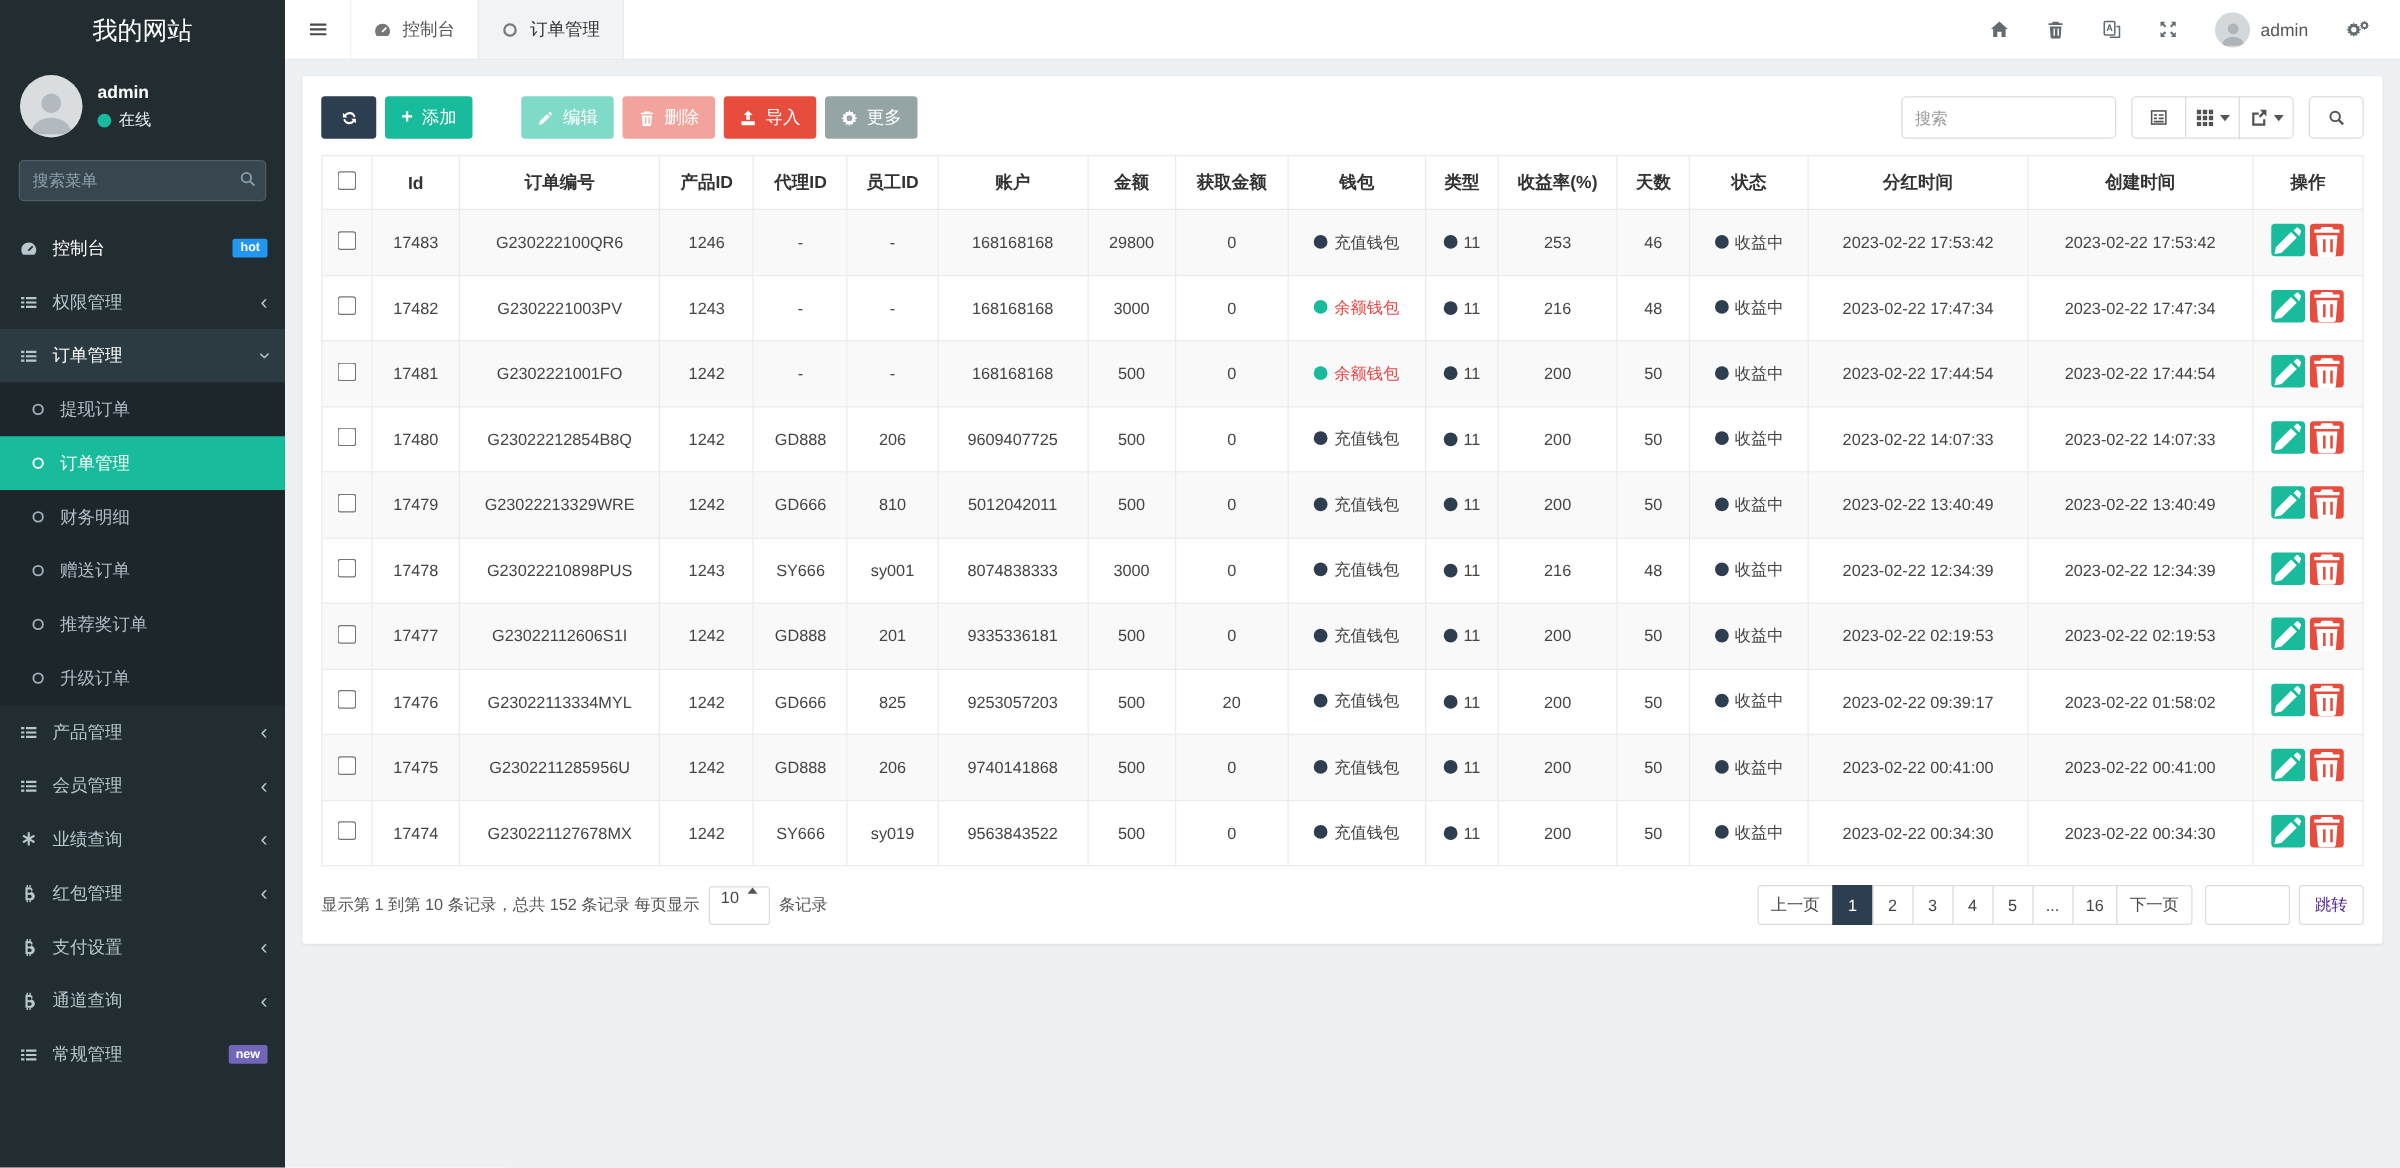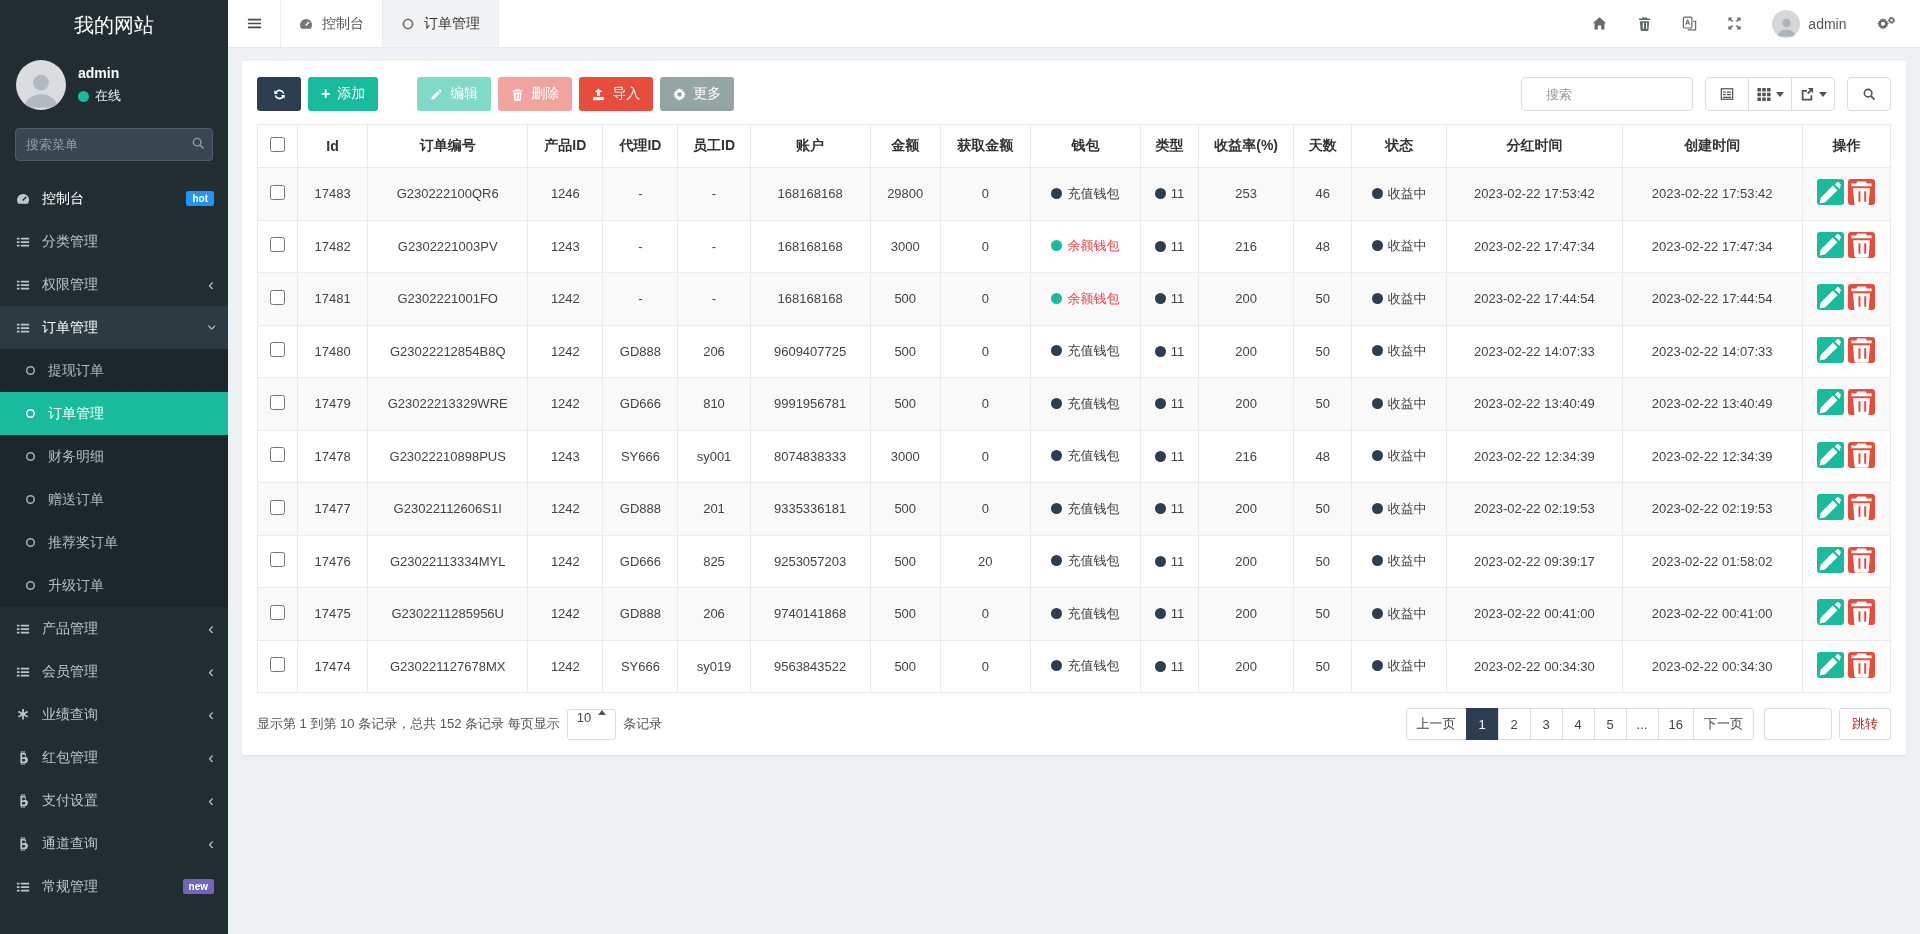--- a/index.html
+++ b/index.html
@@ -64,21 +64,21 @@
          display:inline-flex; align-items:center; gap:7px; cursor:pointer; font-family:inherit; }
   .btn .icon { font-size:13px; }
   .btn-refresh { background:#2c3e50; width:44px; justify-content:center; }
   .btn-add { background:#18bc9c; }
   .btn-edit { background:#18bc9c; opacity:.55;margin-left:32px; }
   .btn-del { background:#e74c3c; opacity:.5; }
   .btn-import { background:#e74c3c; }
   .btn-more { background:#95a5a6; }
   .plus-glyph { font-size:16px; font-weight:bold; line-height:1; }
   .toolbar-right { margin-left:auto; display:flex; align-items:center; }
-  .tb-search { width:172px; height:34px; border:1px solid #ddd; border-radius:4px; padding:0 24px; font-size:13px;
+  .tb-search { width:172px; height:34px; border:1px solid #ddd; border-radius:4px; padding:0 10px; font-size:13px;
                color:#555; outline:none; margin-right:12px; font-family:inherit; }
   .tb-search::placeholder { color:#999; }
   .btn-group { display:flex; }
   .tool-btn { height:34px; min-width:44px; background:#fff; border:1px solid #ddd; color:#525252; display:inline-flex;
               align-items:center; justify-content:center; gap:5px; margin-left:-1px; cursor:pointer; font-size:14px; }
   .btn-group .tool-btn:first-child { border-radius:4px 0 0 4px; margin-left:0; }
   .btn-group .tool-btn:last-child { border-radius:0 4px 4px 0; }
   .search-btn { margin-left:12px; border-radius:4px; }
   .caret-dn { width:0; height:0; border-left:4px solid transparent; border-right:4px solid transparent; border-top:5px solid #555; }
   .caret-up { width:0; height:0; border-left:4px solid transparent; border-right:4px solid transparent; border-bottom:5px solid #555; }
@@ -100,21 +100,21 @@
                    padding:0 9px; display:inline-flex; gap:7px; font-size:13px; color:#444; cursor:pointer; font-family:inherit; }
   .pager { margin-left:auto; display:flex; list-style:none; }
   .page-btn { min-width:33px; height:32px; padding:0 10px; border:1px solid #ddd; background:#fff; color:#444;
               display:flex; align-items:center; justify-content:center; margin-left:-1px; cursor:pointer; font-size:13px; }
   .pager li:first-child .page-btn { border-radius:3px 0 0 3px; margin-left:0; }
   .pager li:last-child .page-btn { border-radius:0 3px 3px 0; }
   .page-btn.active { background:#2c3e50; border-color:#2c3e50; color:#fff; }
   .page-btn.dots { cursor:default; }
   .jump-input { width:68px; height:32px; border:1px solid #ddd; border-radius:3px; margin-left:10px; outline:none; padding:0 8px; font-family:inherit; }
   .jump-btn { height:32px; border:1px solid #ddd; background:#fff; border-radius:3px; margin-left:7px; padding:0 12px;
-              font-size:13px; color:#b91c1c; cursor:pointer; font-family:inherit; }
+              font-size:13px; color:#4c1d95; cursor:pointer; font-family:inherit; }
 </style>
 </head>
 <body>
 
 <aside class="sidebar">
   <div class="brand">我的网站</div>
   <div class="user-panel">
     <div class="avatar-lg">
       <svg viewBox="0 0 16 16">
           <circle cx="8" cy="5.6" r="3" fill="#b3babf"></circle>
@@ -141,28 +141,20 @@
   <nav id="side-menu">
       <div class="menu-item emph">
         <span class="icon">
           <svg viewBox="0 0 16 16">
             <path d="M8 2.2A6.8 6.8 0 0 0 1.2 9c0 1.7.6 3.2 1.6 4.4h10.4A6.8 6.8 0 0 0 8 2.2z" fill="currentColor"></path>
             <line x1="7.6" y1="9.8" x2="11.6" y2="5.8" stroke="#222d32" stroke-width="1.6"></line>
           </svg>
         </span>
         <span class="label">控制台</span>
         <span class="badge hot">hot</span>
-      </div>
-      <div class="menu-item">
-        <span class="icon">
-          <svg viewBox="0 0 16 16">
-            <path d="M1 3h3v2H1zM1 7h3v2H1zM1 11h3v2H1zM5.5 3H15v2H5.5zM5.5 7H15v2H5.5zM5.5 11H15v2H5.5z" fill="currentColor"></path>
-          </svg>
-        </span>
-        <span class="label">分类管理</span>
       </div>
       <div class="menu-item">
         <span class="icon">
           <svg viewBox="0 0 16 16">
             <path d="M1 3h3v2H1zM1 7h3v2H1zM1 11h3v2H1zM5.5 3H15v2H5.5zM5.5 7H15v2H5.5zM5.5 11H15v2H5.5z" fill="currentColor"></path>
           </svg>
         </span>
         <span class="label">权限管理</span>
         <span class="chev">‹</span>
       </div>
@@ -598,21 +590,21 @@
                   </svg>
                 </button></td>
             </tr>
             <tr>
               <td><input type="checkbox" style=""></td>
               <td>17479</td>
               <td>G23022213329WRE</td>
               <td>1242</td>
               <td>GD666</td>
               <td>810</td>
-              <td>9991956781</td>
+              <td>5012042011</td>
               <td>500</td>
               <td>0</td>
               <td><span class="cell-dot" style="background: rgb(44, 62, 80);"></span><span>充值钱包</span></td>
               <td><span class="cell-dot" style="background: rgb(44, 62, 80);"></span><span>11</span></td>
               <td>200</td>
               <td>50</td>
               <td><span class="cell-dot" style="background: rgb(44, 62, 80);"></span><span>收益中</span></td>
               <td>2023-02-22 13:40:49</td>
               <td>2023-02-22 13:40:49</td>
               <td><button class="op-btn edit">

